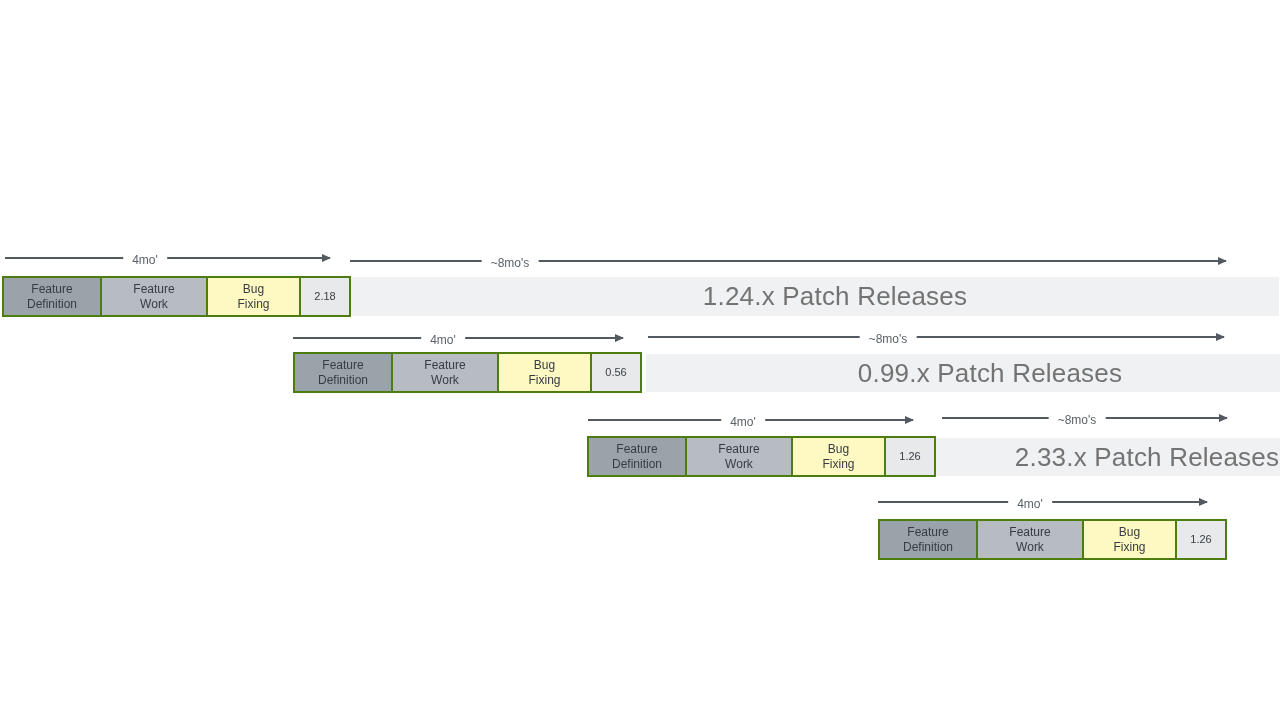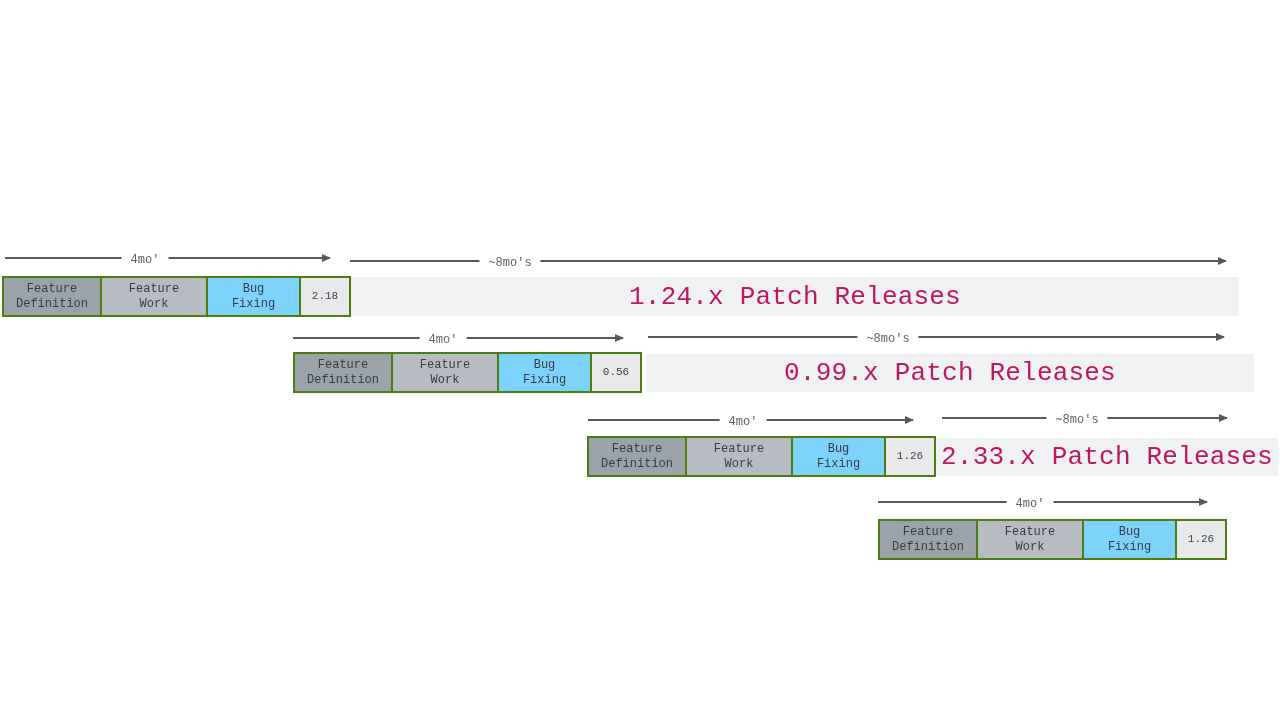--- a/index.html
+++ b/index.html
@@ -1,21 +1,21 @@
 <!DOCTYPE html>
 <html><head>
 <meta charset="utf-8">
 <style>
   html, body { margin: 0; padding: 0; background: #ffffff; }
   .canvas {
     position: relative;
     width: 1280px;
     height: 719px;
     background: #ffffff;
-    font-family: Liberation Mono, monospace;
+    font-family: Liberation Sans, sans-serif;
     overflow: hidden;
   }
 
   
   .arrow {
     position: absolute;
     height: 2px;
     background: #525960;
   }
   .arrow::after {
@@ -75,33 +75,34 @@
     text-align: center;
     font-size: 12px;
     line-height: 1.2;
     color: #363c42;
     white-space: pre-line;
     margin-left: -2px;
   }
   .pbox:first-child { margin-left: 0; }
   .fd  { width: 100px; background: #9ba3aa; }
   .fw  { width: 108px; background: #b6bcc2; }
-  .bf  { width: 95px;  background: #7dd3fc; }
+  .bf  { width: 95px;  background: #fef9c3; }
   .ver { width: 52px;  background: #e7e9eb; font-size: 11px; color: #3a4046; }
 
   
   .patch {
     position: absolute;
     background: #f0f1f2;
     display: flex;
     align-items: center;
     justify-content: center;
     font-size: 26px;
-    color: #be185d;
+    color: #737373;
     letter-spacing: 0.2px;
+    padding-left: 40px;
   }
   .patch-1 { left: 351px; top: 277px; width: 888px; height: 39px; }
   .patch-2 { left: 646px; top: 354px; width: 608px; height: 38px; }
   .patch-3 { left: 936px; top: 438px; width: 342px; height: 38px; }
 </style>
 </head>
 <body>
 
 <div class="canvas">
 

